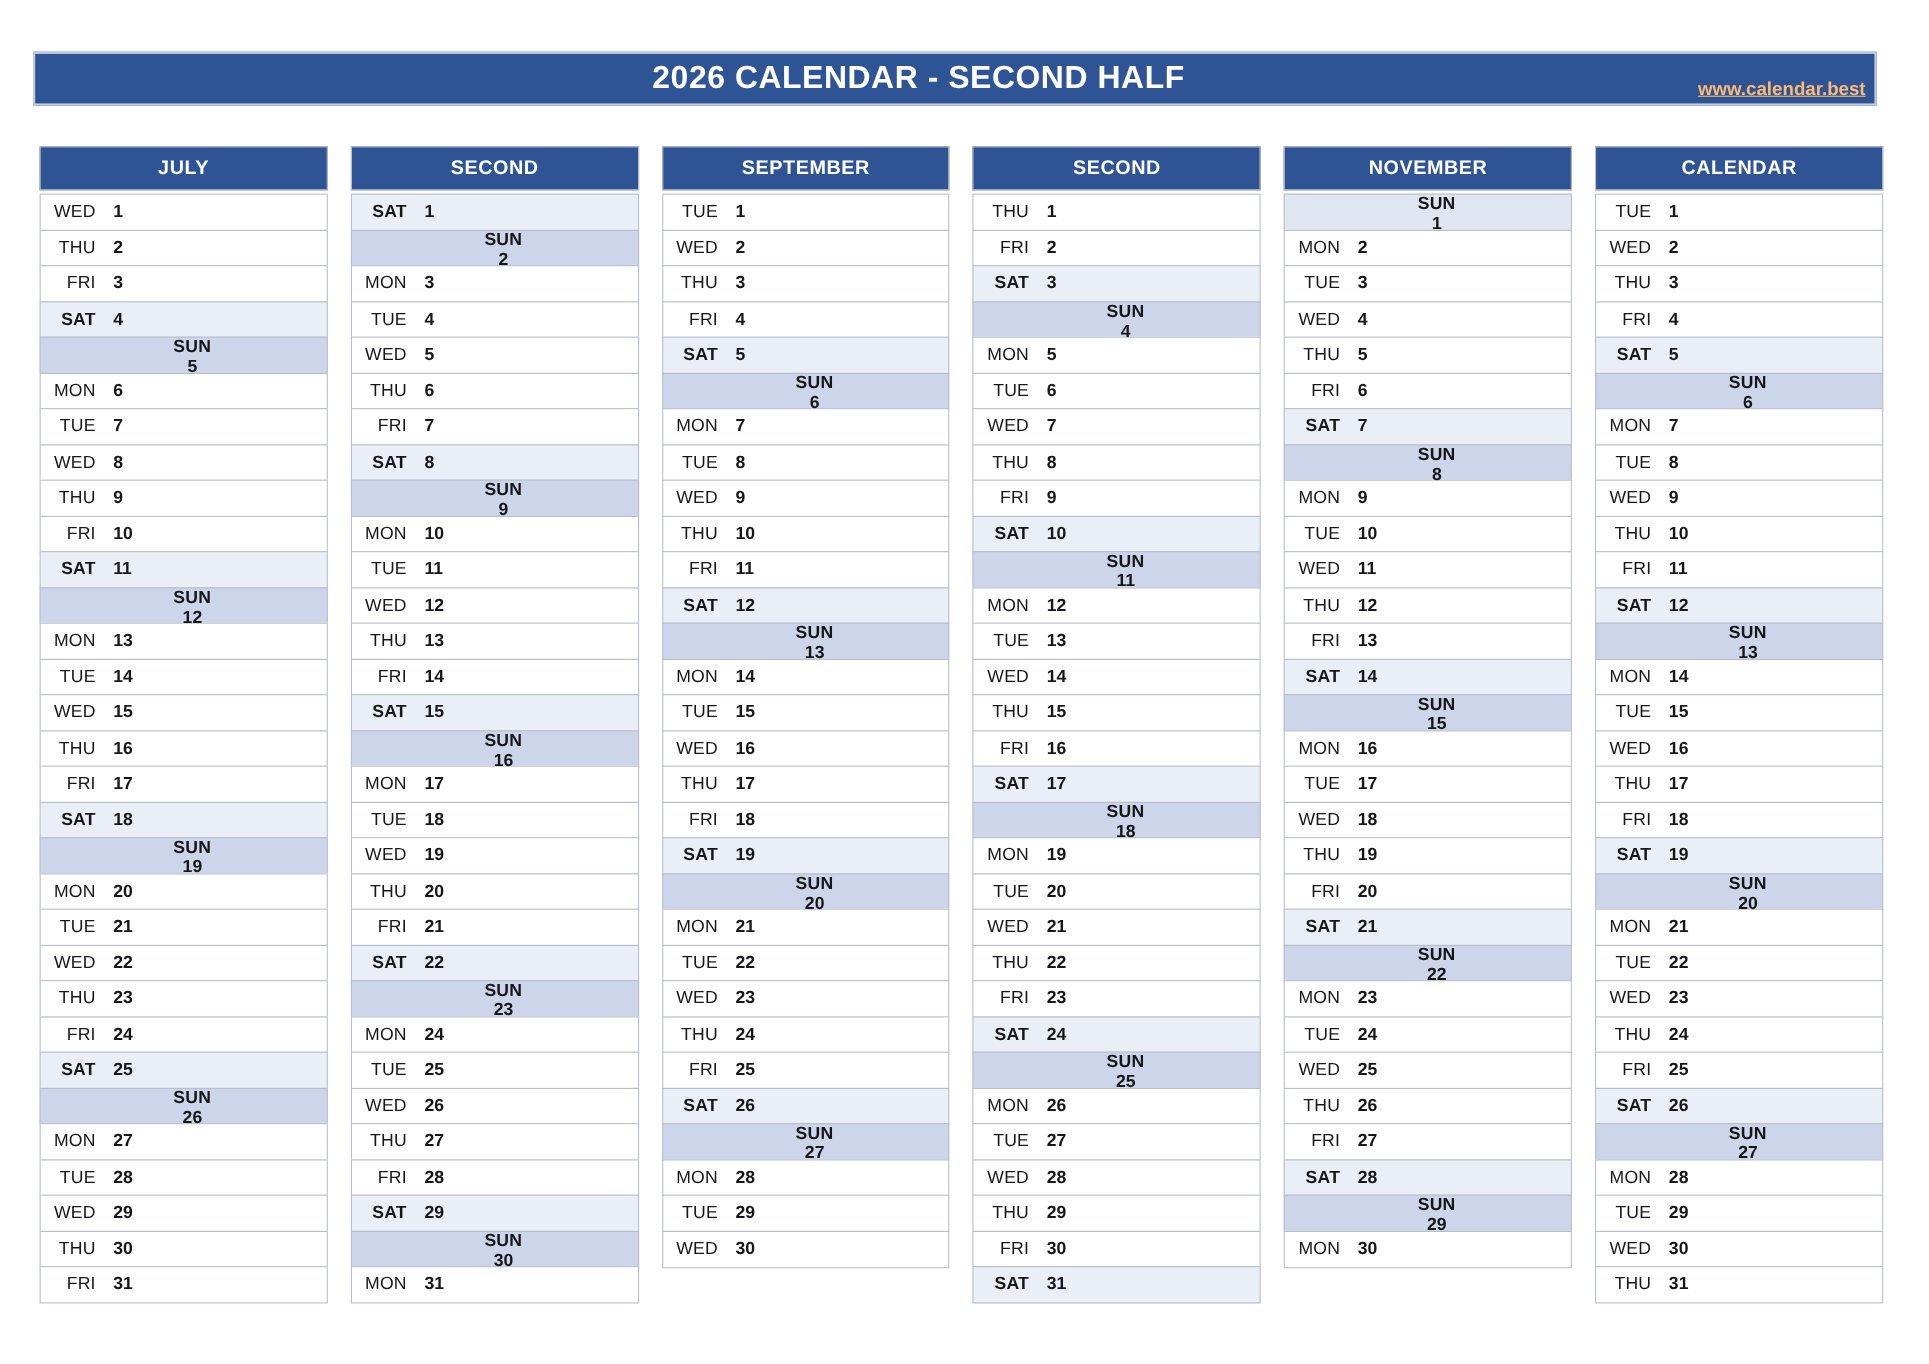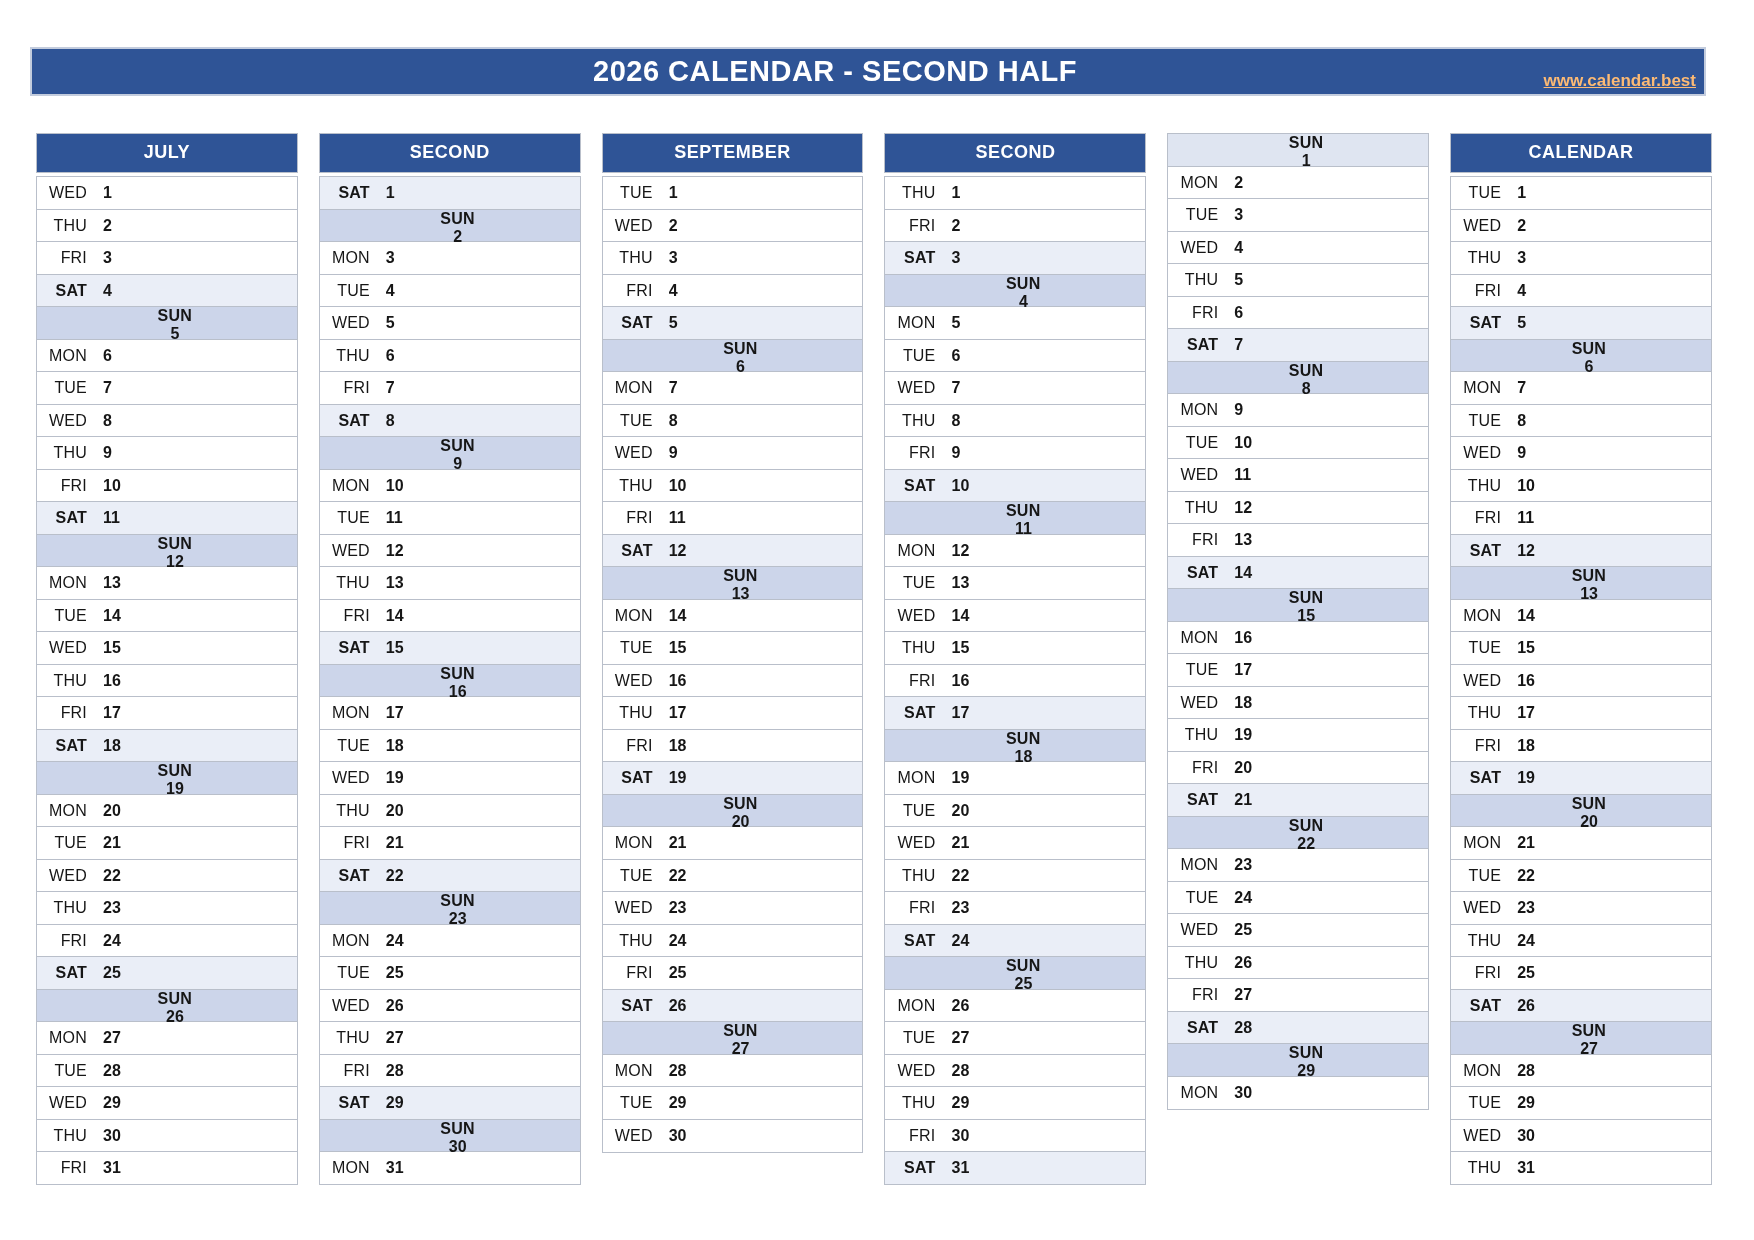--- a/index.html
+++ b/index.html
@@ -609,20 +609,21 @@
       <div class="day-row">
         <span class="wd">FRI</span>
         <span class="num">30</span>
       </div>
       <div class="day-row sat">
         <span class="wd">SAT</span>
         <span class="num">31</span>
       </div>
     </div>
     <div class="month">
+      <div class="month-header">NOVEMBER</div>
       <div class="day-row sun light">
         <span class="wd">SUN</span>
         <span class="num">1</span>
       </div>
       <div class="day-row">
         <span class="wd">MON</span>
         <span class="num">2</span>
       </div>
       <div class="day-row">
         <span class="wd">TUE</span>

